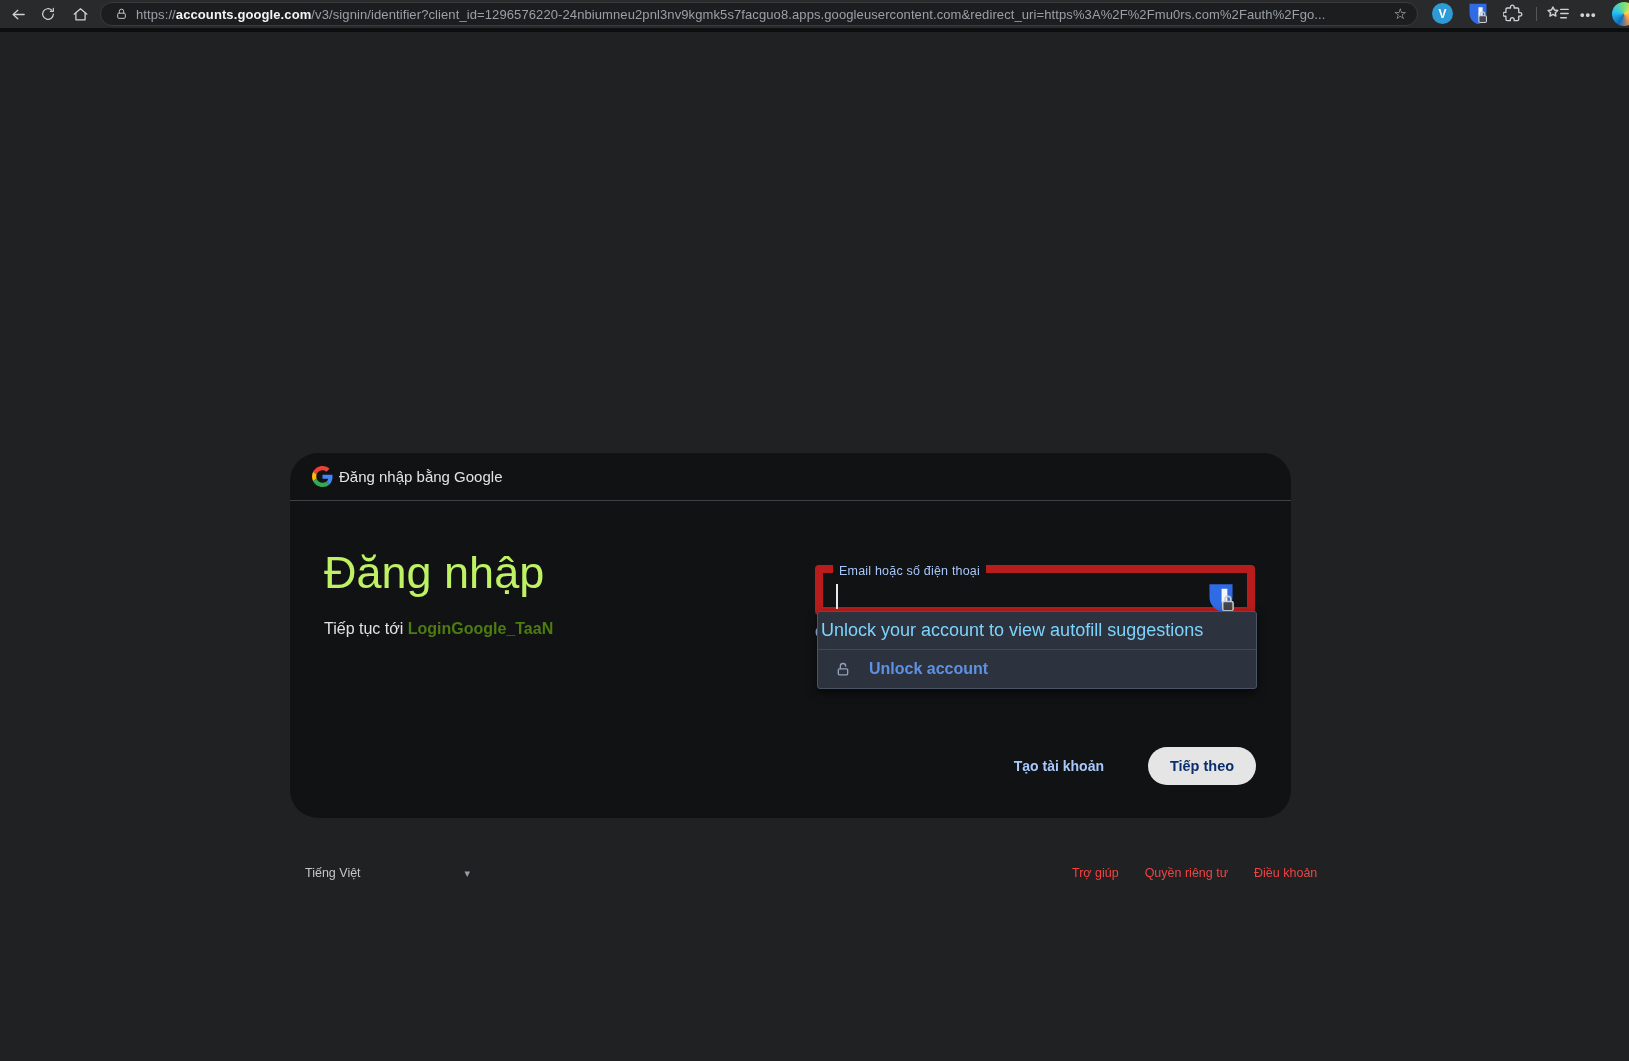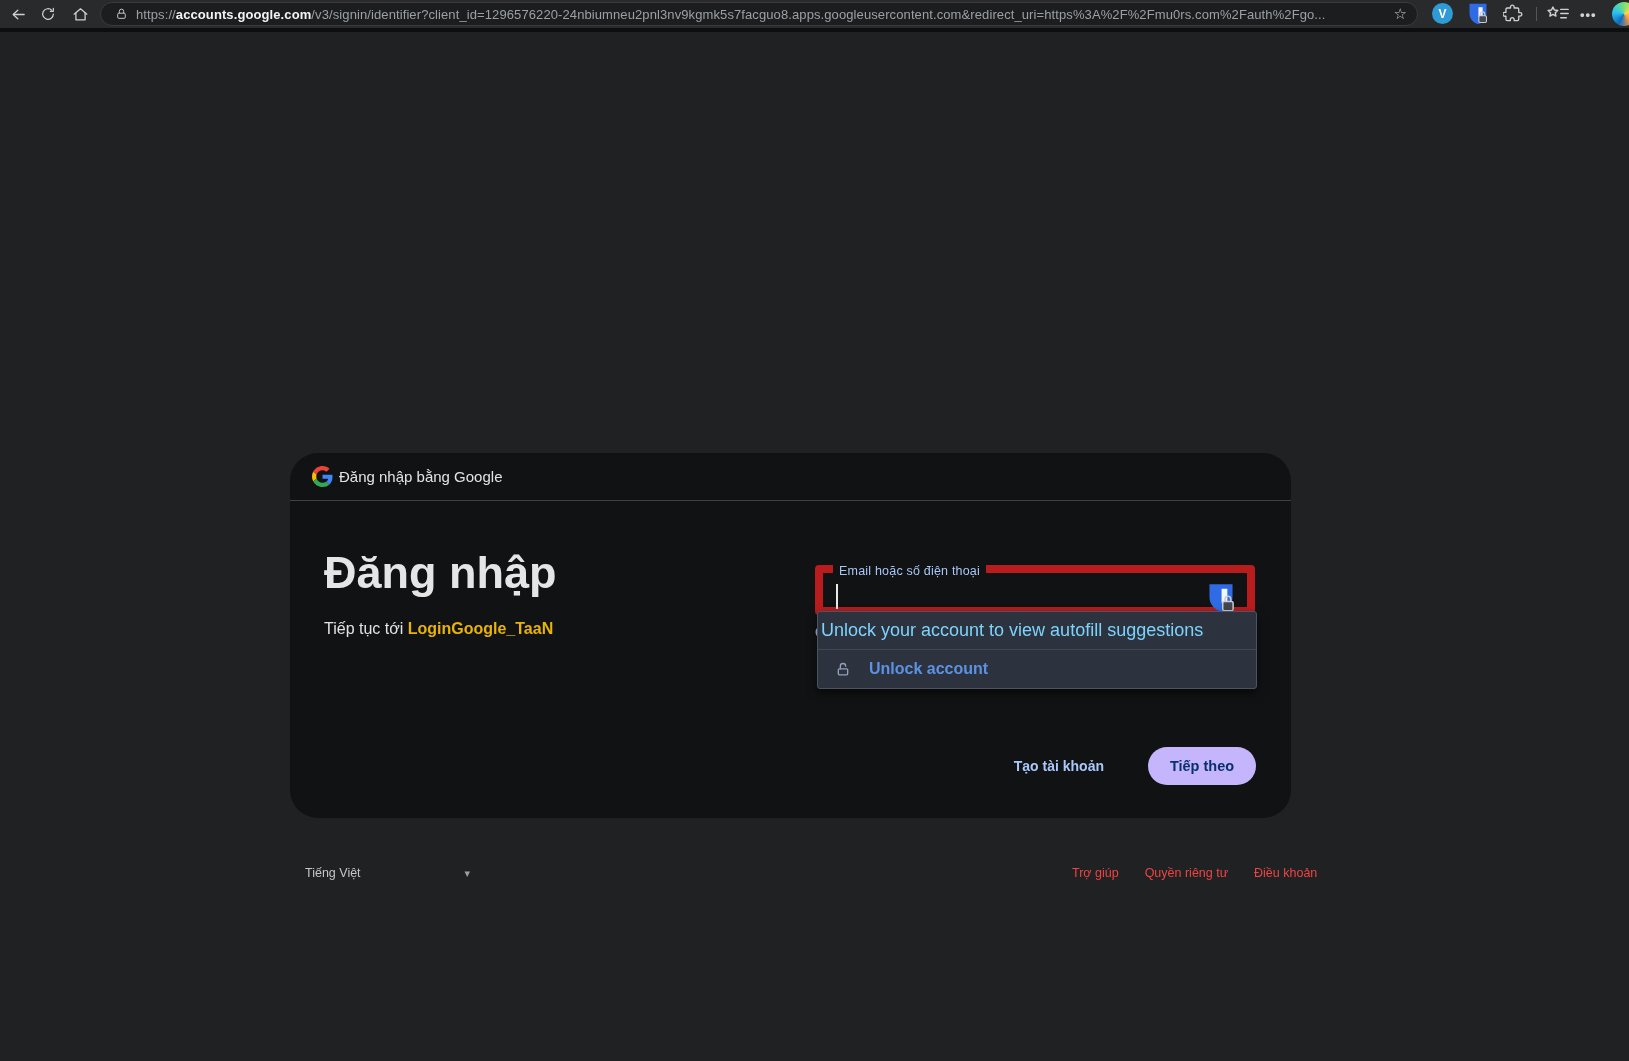--- a/index.html
+++ b/index.html
@@ -39,42 +39,42 @@
   .page{position:absolute;top:40px;left:0;width:100%;height:1029px;background:#1f2123;}
 
   
   .card{position:absolute;left:290px;top:413px;width:1001px;height:365px;background:#111213;
         border-radius:28px;}
   .card-header{position:absolute;top:0;left:0;width:100%;height:47px;}
   .g-logo{position:absolute;left:22px;top:13px;width:21px;height:21px;}
   .card-title{position:absolute;left:49px;top:15px;font-size:15px;color:#e3e3e3;}
   .card-divider{position:absolute;top:47px;left:0;width:100%;height:1px;background:#3f4245;}
 
-  .heading{position:absolute;left:34px;top:94px;font-size:45px;font-weight:700;color:#e5e5e5;letter-spacing:0;}
+  .heading{position:absolute;left:34px;top:94px;font-size:45px;font-weight:400;color:#bef264;letter-spacing:0;}
   .subtitle{position:absolute;left:34px;top:167px;font-size:16px;color:#e3e3e3;}
-  .subtitle .app{color:#eab308;font-weight:700;}
+  .subtitle .app{color:#4d7c0f;font-weight:700;}
 
   .field{position:absolute;left:525px;top:112px;width:440px;height:50px;border:8px solid #b91c1c;
          border-radius:4px;box-sizing:border-box;}
   .field-label{position:absolute;left:10px;top:-9px;font-size:12.5px;color:#a8c7fa;
                background:#111213;padding:0 6px;letter-spacing:.2px;}
   .field input{position:absolute;inset:0;width:100%;height:100%;background:transparent;border:none;
                outline:none;color:#e8eaed;font-size:16px;padding:0 50px 0 14px;box-sizing:border-box;
                font-family:inherit;}
   .caret{position:absolute;left:13px;top:11px;width:2px;height:25px;background:#e8eaed;
          animation:blink 1.1s steps(1) infinite;}
   @keyframes blink{50%{opacity:0;}}
   .bw-icon{position:absolute;right:12px;top:10px;width:28px;height:30px;cursor:pointer;}
 
   .forgot{position:absolute;left:525px;top:171px;font-size:14px;font-weight:700;color:#a8c7fa;
           z-index:1;cursor:pointer;}
 
   .actions{position:absolute;top:294px;right:35px;display:flex;align-items:center;gap:38px;}
   .btn-text{font-size:14px;font-weight:700;color:#a8c7fa;cursor:pointer;padding:8px 6px;border-radius:6px;}
-  .btn-filled{width:108px;height:38px;border-radius:20px;background:#c4b5fd;color:#0a2f6d;
+  .btn-filled{width:108px;height:38px;border-radius:20px;background:#e5e5e5;color:#0a2f6d;
               font-size:14.5px;font-weight:700;display:flex;align-items:center;justify-content:center;
               cursor:pointer;border:none;font-family:inherit;}
 
   
   .dropdown{position:absolute;left:817px;top:571px;width:438px;background:#2d333e;
             border:1px solid #4b5364;border-radius:3px;z-index:5;
             box-shadow:0 4px 10px rgba(0,0,0,.55);}
   .dd-row1{height:37px;display:flex;align-items:center;padding-left:3px;font-size:18px;color:#7dd3fc;}
   .dd-div{height:1px;background:#414958;}
   .dd-row2{height:38px;display:flex;align-items:center;padding-left:17px;gap:18px;cursor:pointer;}

